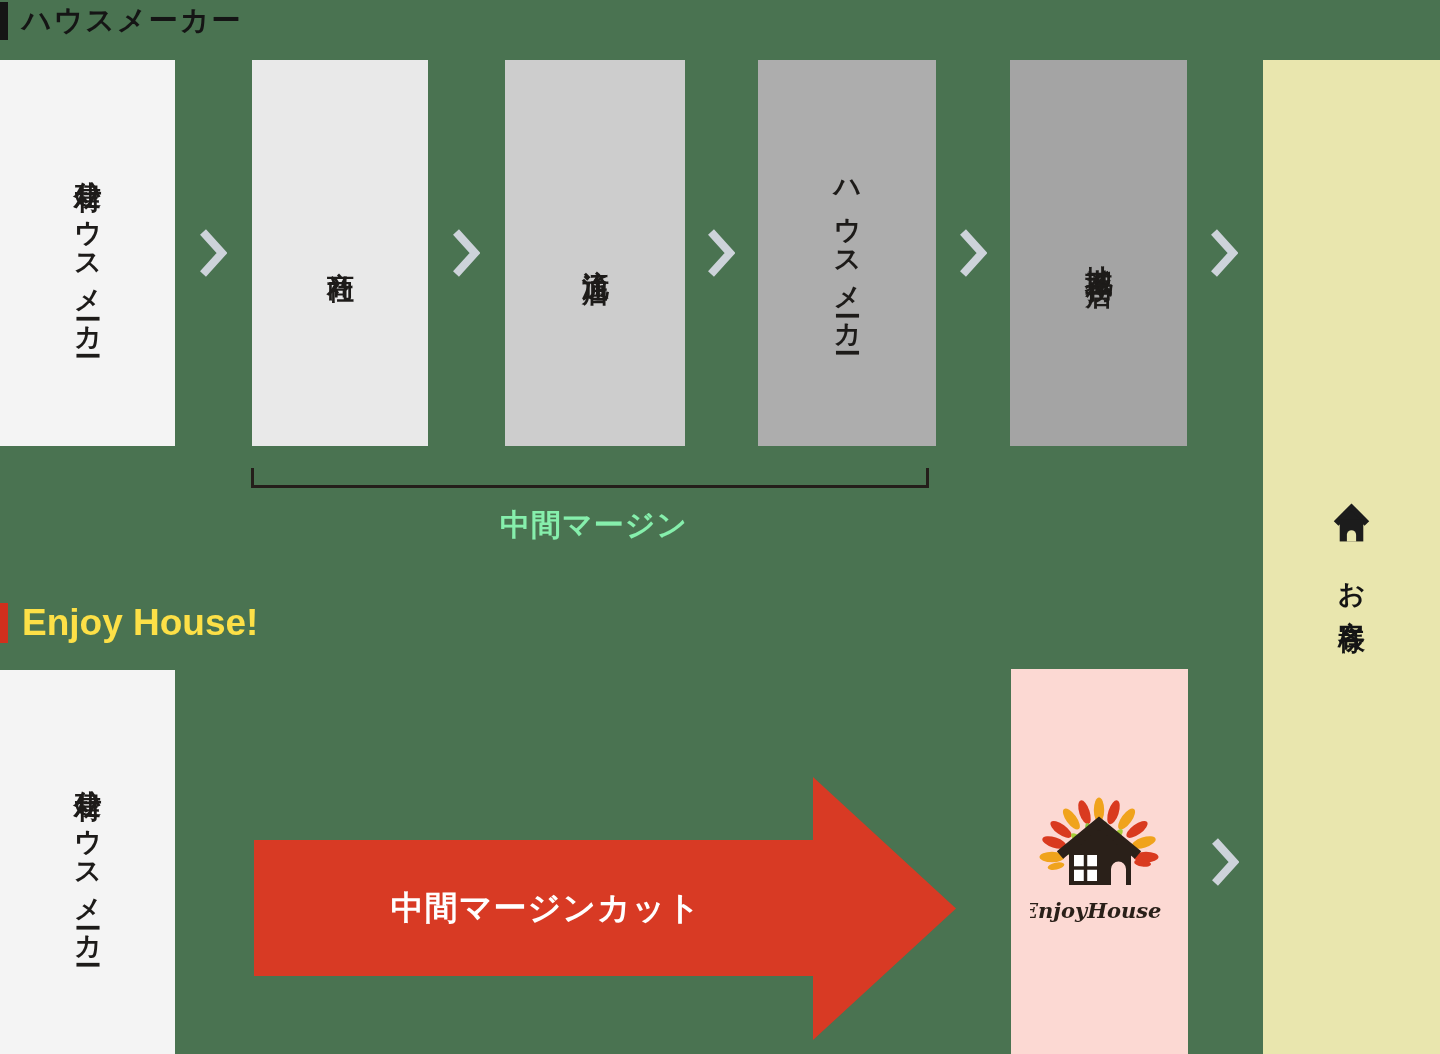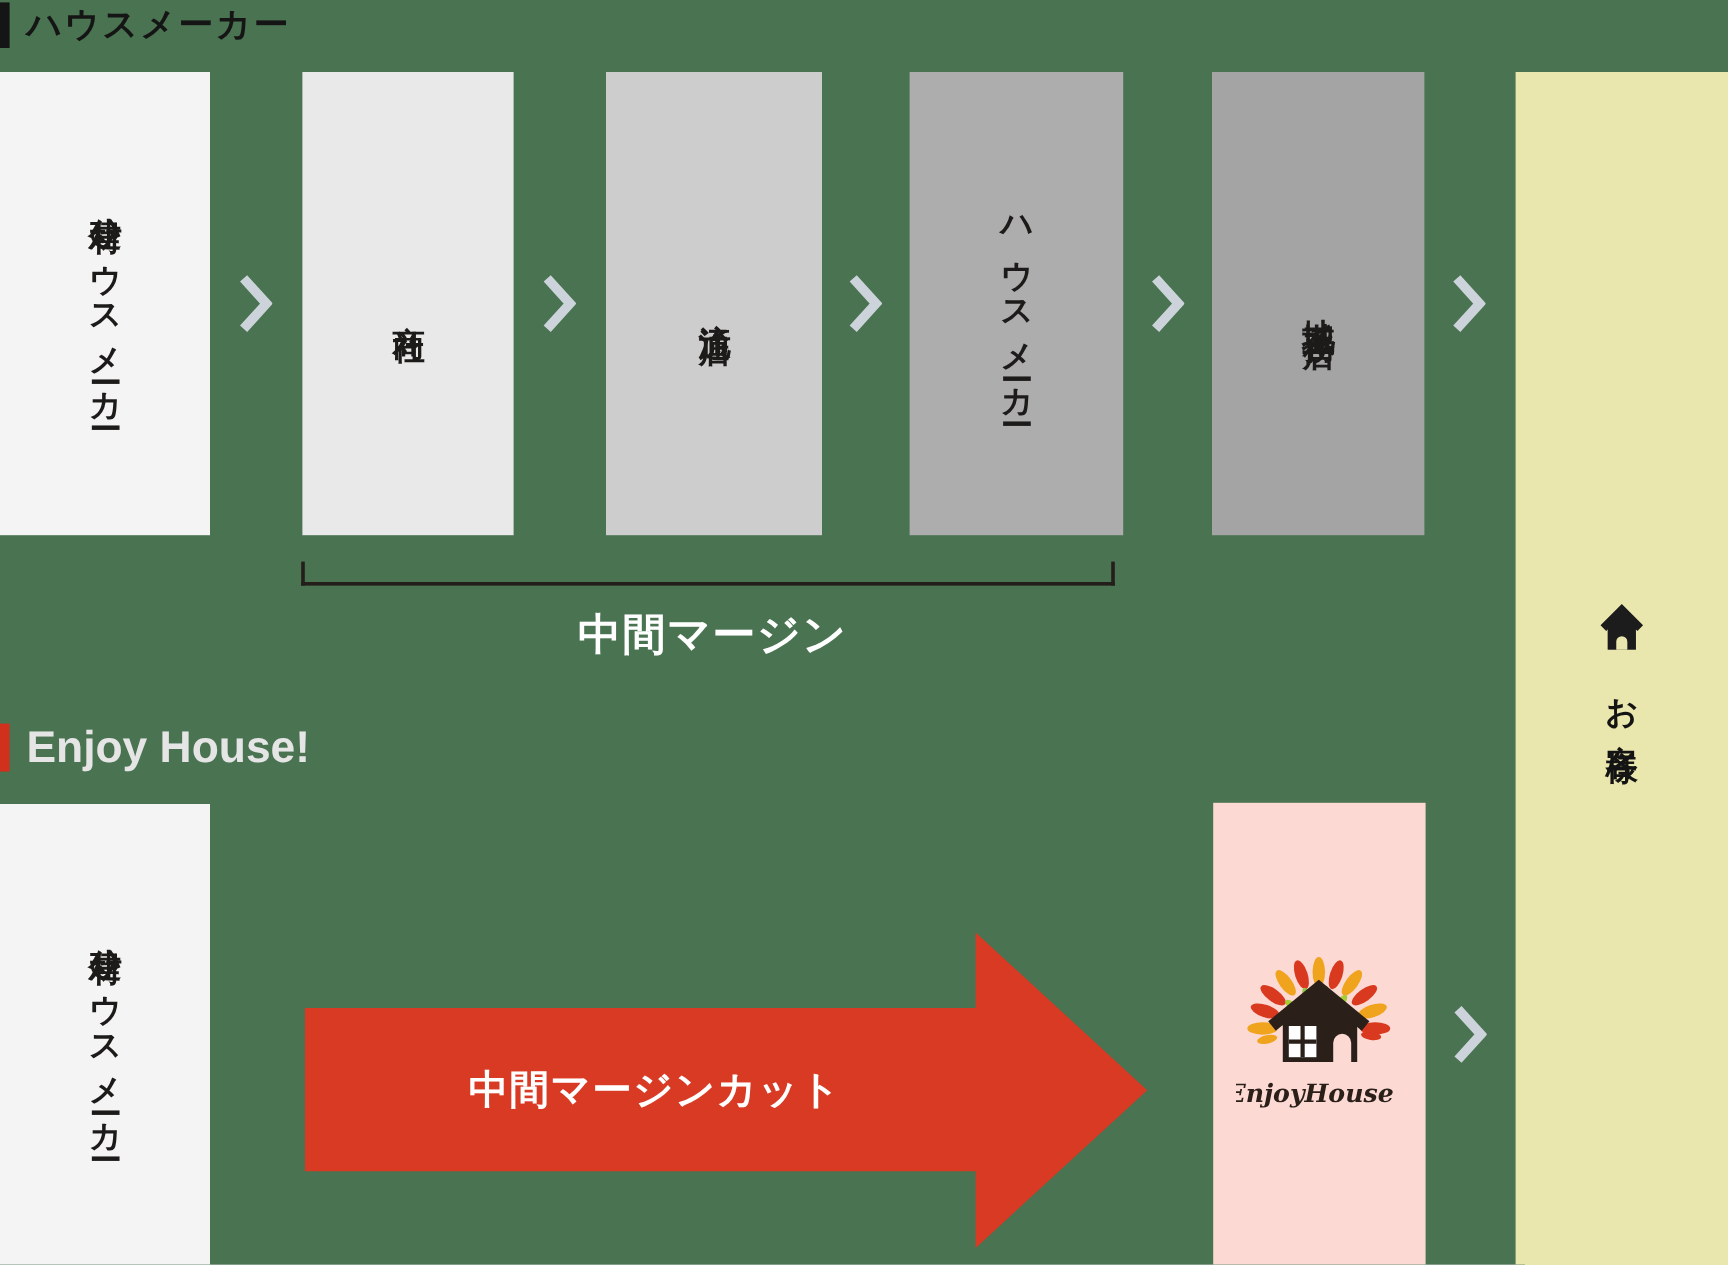--- a/index.html
+++ b/index.html
@@ -6,38 +6,38 @@
   #screen{
     position:relative;width:1440px;height:1054px;overflow:hidden;
     background:#4a7351;
     font-family:"Liberation Sans","DejaVu Sans",sans-serif;
     padding-left:40px;
   }
   .section-title{position:absolute;display:flex;align-items:center;}
   .tbar{width:8px;align-self:stretch;margin-right:14px;}
   .t-dark{color:#151515;font-weight:700;font-size:29px;letter-spacing:2px;}
   .t-dark .tbar{background:#151515;}
-  .t-red{color:#e5e5e5;font-weight:700;font-size:37px;letter-spacing:0;}
+  .t-red{color:#fde047;font-weight:700;font-size:37px;letter-spacing:0;}
   .t-red .tbar{background:#d1301d;}
   .vbox{
     position:absolute;display:flex;align-items:center;justify-content:center;
   }
   .vbox .vtxt{
     writing-mode:vertical-rl;font-size:27px;font-weight:700;
     letter-spacing:3.5px;color:#1d1b19;line-height:1;
   }
   .chev{position:absolute;width:28px;height:48px;}
   .bracket{
     position:absolute;left:251px;top:468px;width:678px;height:20px;
     border-left:3px solid #241e1a;border-right:3px solid #241e1a;border-bottom:3px solid #241e1a;
     box-sizing:border-box;
   }
   .margin-label{
     position:absolute;left:419px;top:505px;width:350px;text-align:center;
-    font-size:36px;font-weight:700;color:#ffffff;letter-spacing:1px;
+    font-size:30px;font-weight:700;color:#86efac;letter-spacing:1px;
   }
   .arrow-wrap{position:absolute;left:254px;top:777px;width:702px;height:263px;}
   .arrow-label{
     position:absolute;left:254px;top:886px;width:560px;height:44px;line-height:44px;
     text-align:center;color:#ffffff;font-size:33px;font-weight:700;letter-spacing:1px;margin-left:12px;
   }
   .customer-panel{
     position:absolute;left:1263px;top:60px;width:177px;height:994px;
     display:flex;flex-direction:column;align-items:center;justify-content:center;gap:18px;
   }

